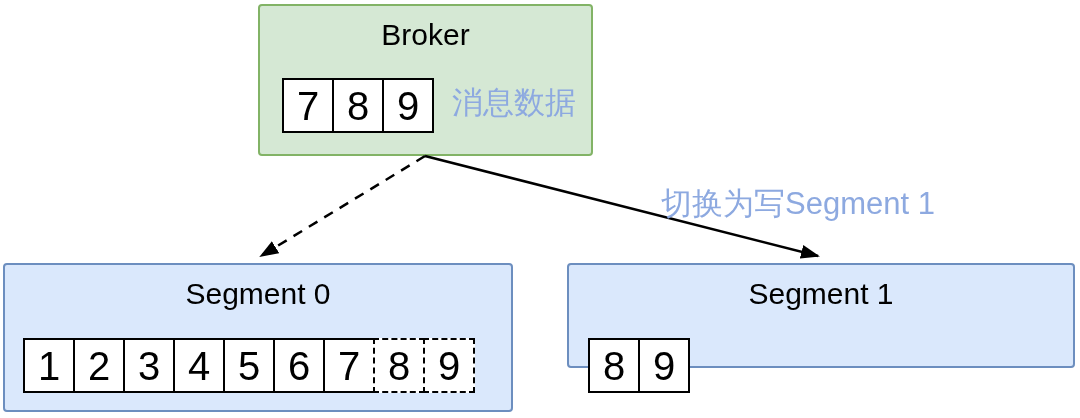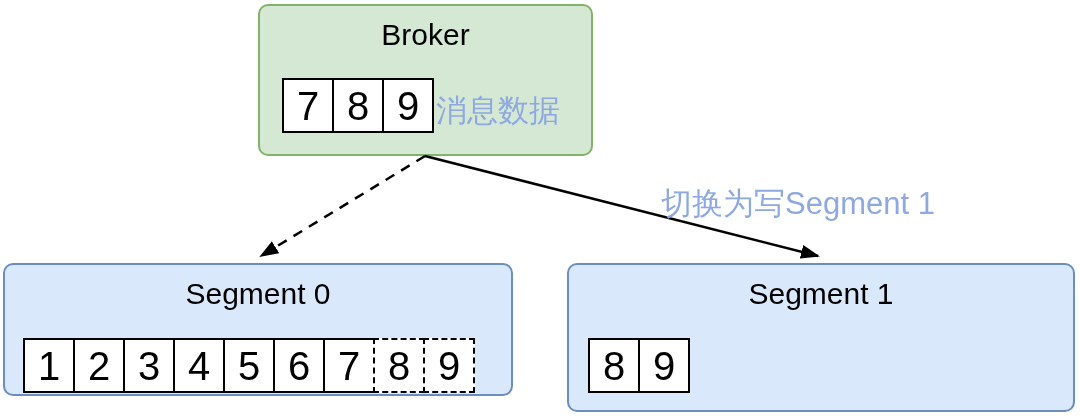--- a/index.html
+++ b/index.html
@@ -8,35 +8,35 @@
     width: 1080px;
     height: 418px;
     background: #ffffff;
     overflow: hidden;
     font-family: "Liberation Sans", sans-serif;
     color: #000000;
   }
   .node {
     position: absolute;
     box-sizing: border-box;
-    border-radius: 10px;
+    border-radius: 4px;
     padding-left: 35px;
   }
   .broker-node {
     left: 258px; top: 4px;
     width: 335px; height: 152px;
     background: #d5e8d4;
     border: 2px solid #82b366;
   }
   .segment-node {
     background: #dae8fc;
     border: 2px solid #6c8ebf;
   }
-  .segment0-node { left: 3px;   top: 263px; width: 510px; height: 133px; }
-  .segment1-node { left: 567px; top: 263px; width: 508px; height: 149px; }
+  .segment0-node { left: 3px;   top: 263px; width: 510px; height: 149px; }
+  .segment1-node { left: 567px; top: 263px; width: 508px; height: 105px; }
   .node-title {
     position: absolute;
     left: 0; right: 0; top: 11px;
     text-align: center;
     font-size: 30px;
     line-height: 36px;
     white-space: nowrap;
   }
   .cell-row {
     position: absolute;
@@ -59,21 +59,21 @@
     line-height: 1;
   }
   .cell.dashed { border-style: dashed; }
   .blue-label {
     position: absolute;
     color: #8da9e0;
     font-size: 31px;
     line-height: 34px;
     white-space: nowrap;
   }
-  .msg-data-label { left: 436px; top: 86px; margin-top: 8px; }
+  .msg-data-label { left: 452px; top: 86px; }
   .switch-label   { left: 661px; top: 187px; }
   .arrows-layer {
     position: absolute;
     left: 0; top: 0;
     pointer-events: none;
   }
 </style>
 </head>
 <body>
 

